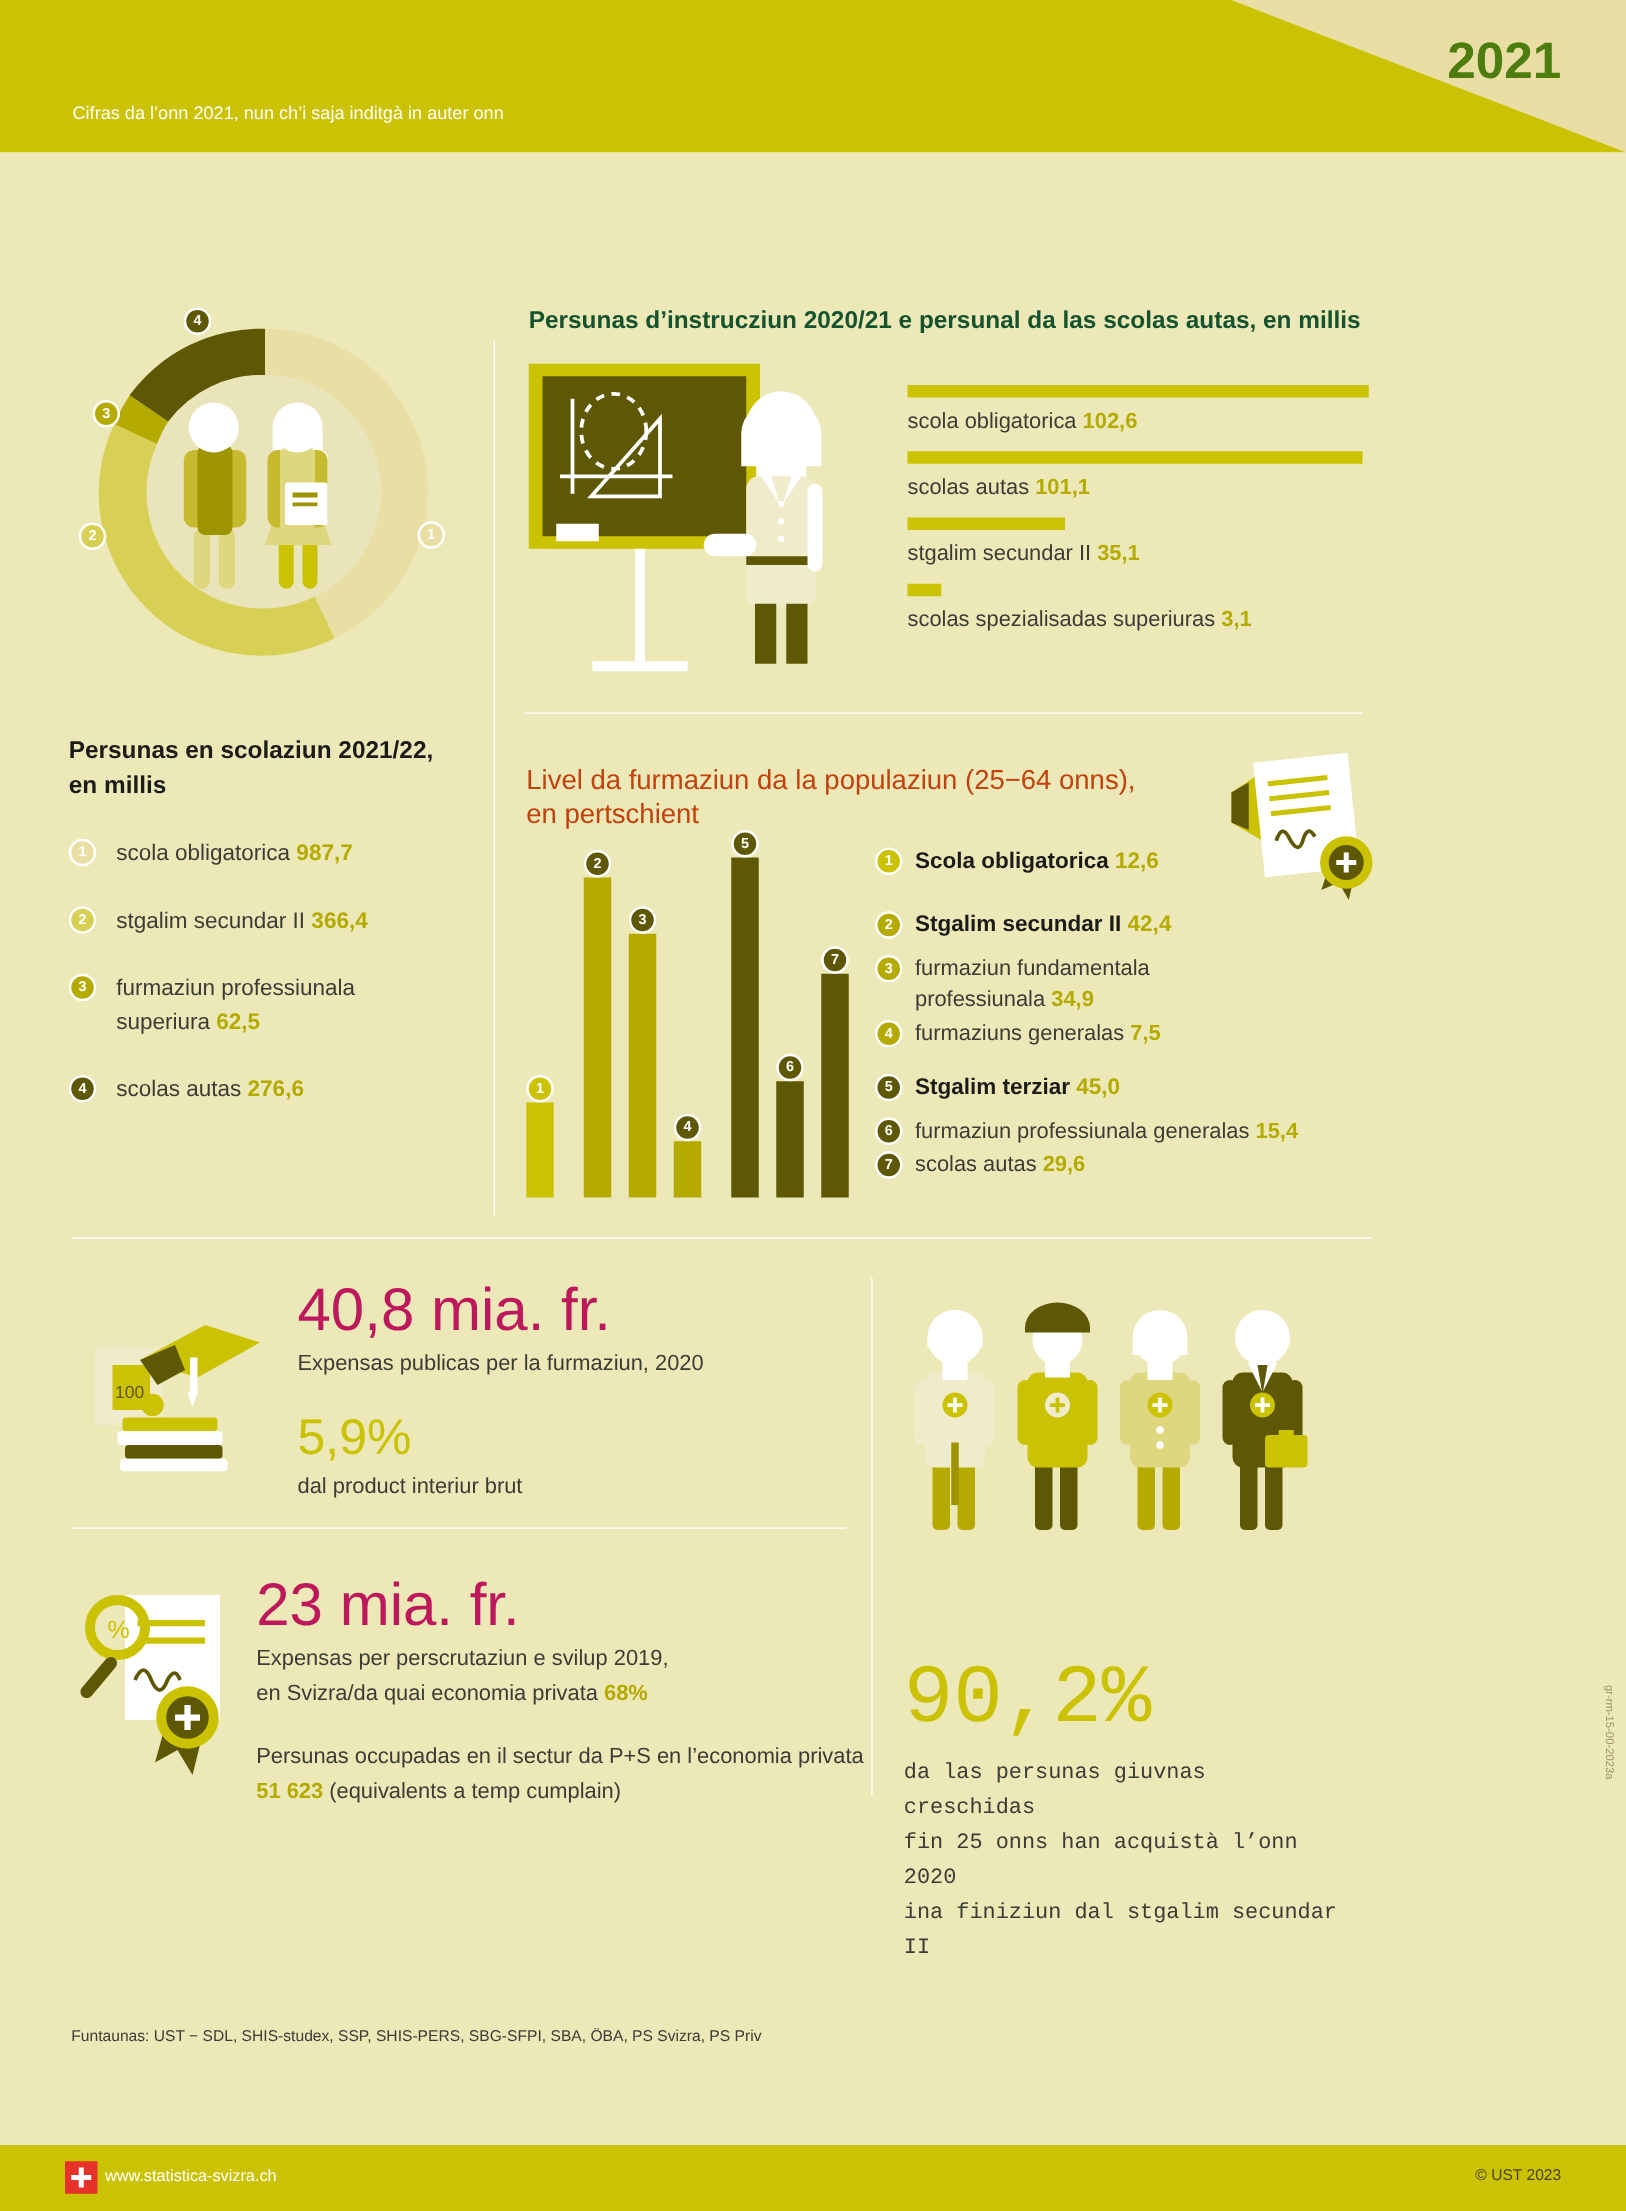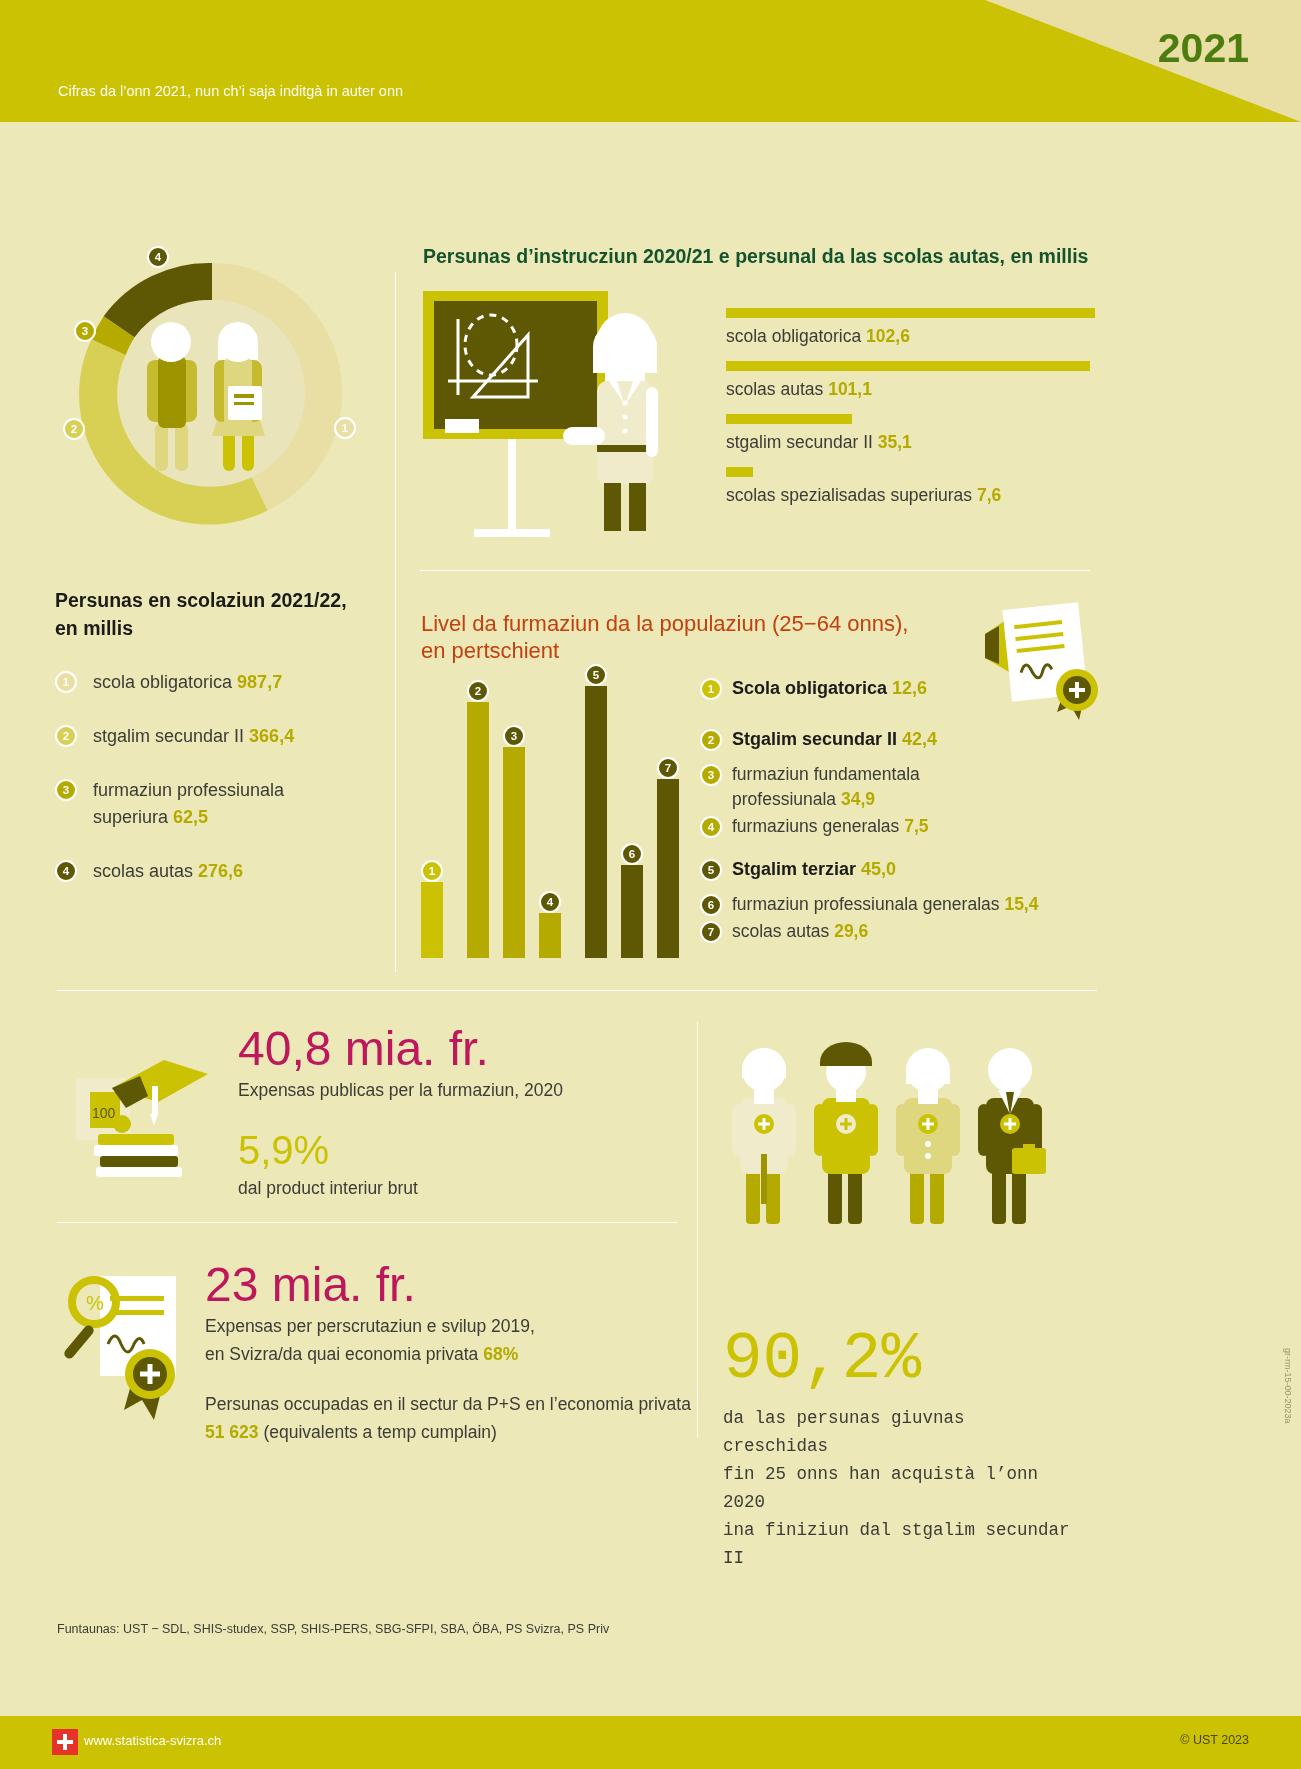--- a/index.html
+++ b/index.html
@@ -305,21 +305,21 @@
       <div class="hbar" style="width:126px"></div>
       <div class="hbar-label">
         <span>stgalim secundar II</span>
         <span class="val">35,1</span>
       </div>
     </div>
     <div class="hbar-row">
       <div class="hbar" style="width:27px"></div>
       <div class="hbar-label">
         <span>scolas spezialisadas superiuras</span>
-        <span class="val">7,6</span>
+        <span class="val">3,1</span>
       </div>
     </div>
   </div>
 
   <div class="lvl-title">
     <span>Livel da furmaziun da la populaziun (25−64 onns),</span><br>
     <span>en pertschient</span>
   </div>
 
   <div class="vbars">

